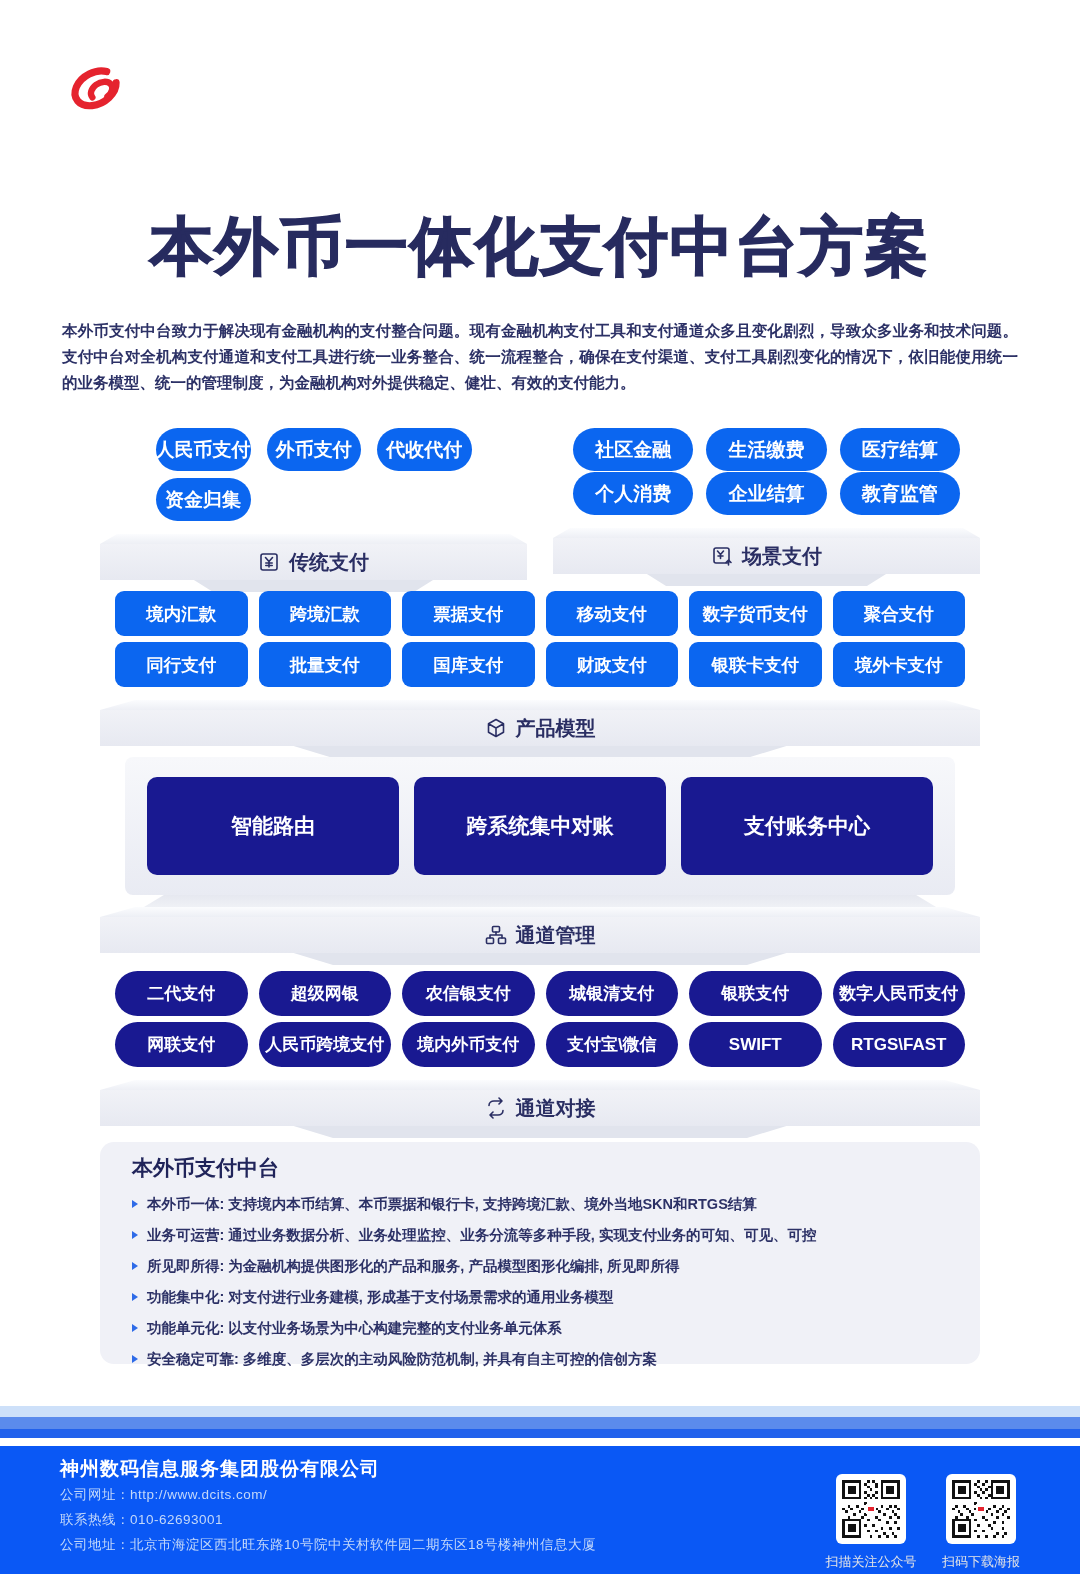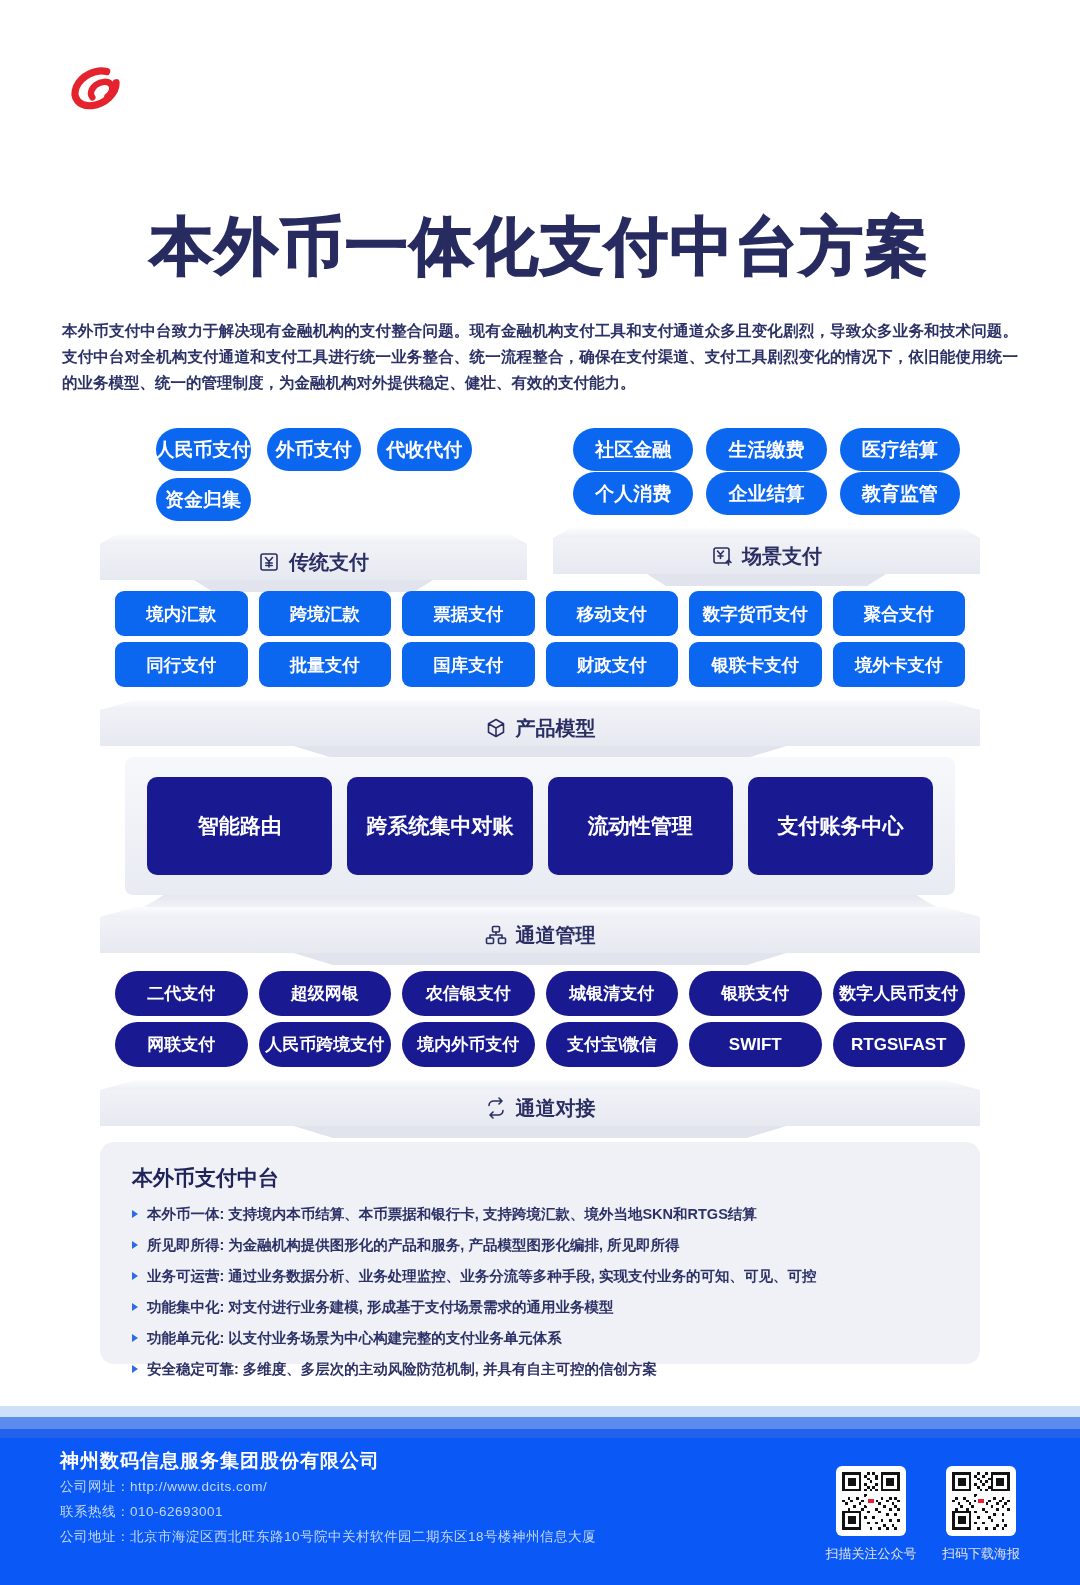--- a/index.html
+++ b/index.html
@@ -76,32 +76,32 @@
   .mgmt-box { flex:1; }
   .mgmt-foot {
     width:792px; height:12px; margin:0 auto;
     background:linear-gradient(180deg,#E6E8F0,#EFF1F6);
     clip-path:polygon(2.5% 0,97.5% 0,100% 100%,0 100%);
   }
 
   
   .summary {
     left:100px; top:1142px; width:880px; height:222px;
-    background:#F0F1F7; border-radius:14px; padding:22px 32px;
+    background:#F0F1F7; border-radius:14px; padding:12px 32px;
   }
   .summary-title { font-size:21px; font-weight:700; color:#20245A; margin-bottom:6px; }
   .bullet { display:flex; align-items:flex-start; margin-top:13px; font-size:14.5px; line-height:18px; color:#2C3166; font-weight:600; }
   .tri { width:0; height:0; border-left:6px solid #2E6BE8; border-top:4.5px solid transparent; border-bottom:4.5px solid transparent; margin:4.5px 9px 0 0; flex:none; }
 
   
   .footer { left:0; top:1406px; width:1080px; height:179px; }
   .stripe1 { height:11px; background:#CDE0F9; }
   .stripe2 { height:12px; background:#5B8BEC; }
   .stripe3 { height:9px;  background:#2161EC; }
-  .footer-main { position:relative; height:147px; background:#0A58F5; }
+  .footer-main { position:relative; height:128px; background:#0A58F5;margin-top:8px; }
   .f-company { position:absolute; left:60px; top:10px; font-size:19px; font-weight:700; color:#ffffff; letter-spacing:1px; }
   .f-line { position:absolute; left:60px; font-size:13.5px; color:#C3D8FA; letter-spacing:0.5px; }
   .f-line.l1 { top:40px; } .f-line.l2 { top:65px; } .f-line.l3 { top:90px; }
   .qr-block { position:absolute; top:28px; width:110px; display:flex; flex-direction:column; align-items:center; }
   .qr-block.q1 { left:816px; } .qr-block.q2 { left:926px; }
   .qr { background:#fff; border-radius:6px; padding:6px; width:70px; height:70px; }
   .qr svg { display:block; width:58px; height:58px; }
   .qr-caption { margin-top:9px; font-size:13px; color:#e5e5e5; white-space:nowrap; }
 </style>
 </head>
@@ -193,21 +193,20 @@
       <span>产品模型</span>
     </div>
     <div class="ped-tab"></div>
   </div>
 </div>
 
 <div class="abs sec-mgmt">
   <div class="mgmt-panel">
     <div class="mgmt-box">智能路由</div>
     <div class="mgmt-box">跨系统集中对账</div>
-    <div class="mgmt-box">流动性管理</div>
     <div class="mgmt-box">支付账务中心</div>
   </div>
   <div class="mgmt-foot"></div>
   <div class="pedestal" style="margin-top:0;">
     <div class="ped-top"></div>
     <div class="ped-band">
       <span class="ped-icon">
         <svg viewBox="0 0 22 22" width="22" height="22">
           <rect x="7.5" y="2.5" width="7" height="5.5" rx="1"></rect>
           <rect x="1.5" y="14" width="7" height="5.5" rx="1"></rect>
@@ -251,25 +250,25 @@
 </div>
 
 <div class="abs summary">
   <div class="summary-title">本外币支付中台</div>
   <div class="bullet">
       <span class="tri"></span>
       <span>本外币一体: 支持境内本币结算、本币票据和银行卡, 支持跨境汇款、境外当地SKN和RTGS结算</span>
     </div>
   <div class="bullet">
       <span class="tri"></span>
+      <span>业务可运营: 通过业务数据分析、业务处理监控、业务分流等多种手段, 实现支付业务的可知、可见、可控</span>
+    </div>
+  <div class="bullet">
+      <span class="tri"></span>
       <span>所见即所得: 为金融机构提供图形化的产品和服务, 产品模型图形化编排, 所见即所得</span>
-    </div>
-  <div class="bullet">
-      <span class="tri"></span>
-      <span>业务可运营: 通过业务数据分析、业务处理监控、业务分流等多种手段, 实现支付业务的可知、可见、可控</span>
     </div>
   <div class="bullet">
       <span class="tri"></span>
       <span>功能集中化: 对支付进行业务建模, 形成基于支付场景需求的通用业务模型</span>
     </div>
   <div class="bullet">
       <span class="tri"></span>
       <span>功能单元化: 以支付业务场景为中心构建完整的支付业务单元体系</span>
     </div>
   <div class="bullet">

